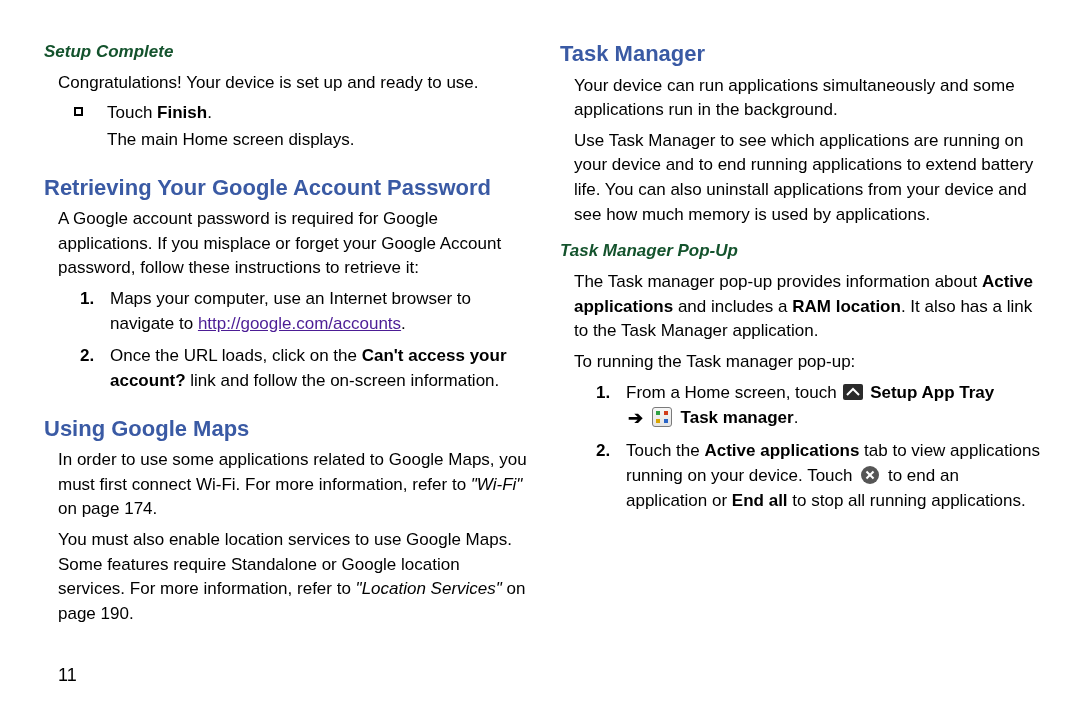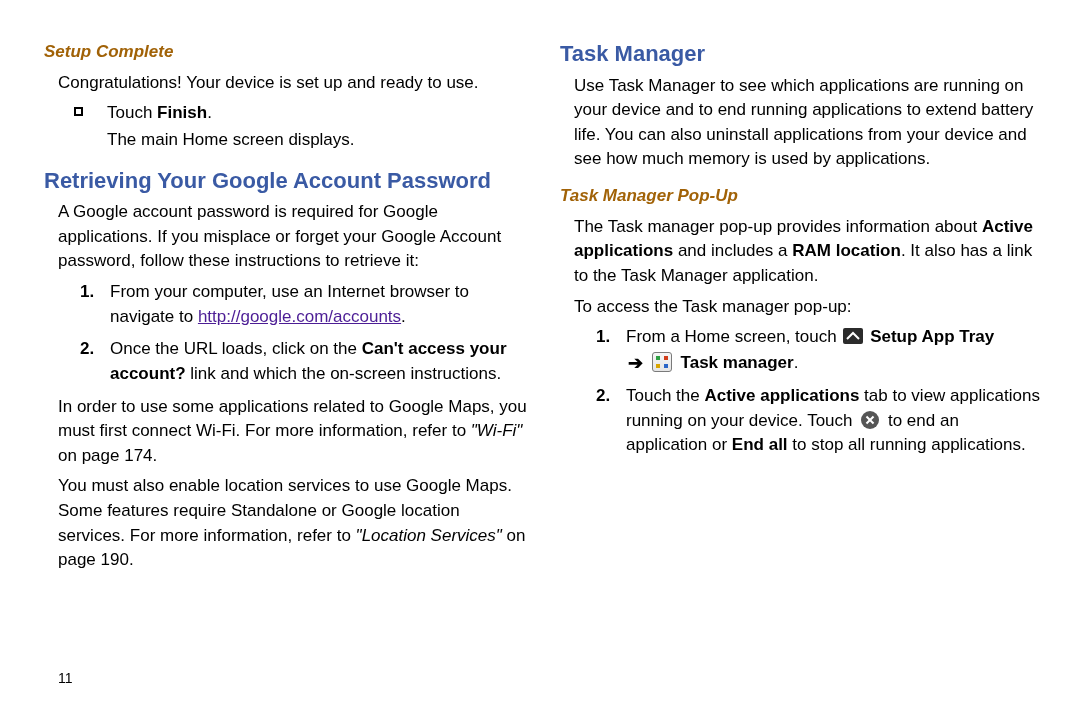--- a/index.html
+++ b/index.html
@@ -19,31 +19,31 @@
     gap: 32px;
   }
   .col {
     flex: 1;
     min-width: 0;
   }
   .col-left { padding-left: 16px; }
   .col-right { padding-right: 8px; }
 
   .h-blue-italic-bold {
-    color: #a16207;
+    color: #14532d;
     font-weight: bold;
     font-style: italic;
     font-size: 17px;
     margin-bottom: 6px;
   }
   .h-blue-large {
     color: #3a5aa4;
     font-weight: 900;
     font-size: 22px;
-    margin-top: 14px;
+    margin-top: 21px;
     margin-bottom: 6px;
     line-height: 1.25;
   }
   .h-blue-large.first { margin-top: 0; }
   .body-p {
     margin-bottom: 6px;
     padding-left: 14px;
   }
 
   .bullet-row {
@@ -72,21 +72,21 @@
   .num-sub { padding-left: 66px; margin-bottom:8px; }
 
   .bold { font-weight: bold; }
   .italic { font-style: italic; }
   a.link { color: #4c1d95; text-decoration: underline; }
 
   .page-num {
     position: absolute;
     left: 58px;
     bottom: 32px;
-    font-size: 14px;
+    font-size: 18px;
   }
 
   
   .icon-up {
     display:inline-block;
     width:20px; height:16px;
     vertical-align: -2px;
     position: relative;
     margin: 0 2px;
   }
@@ -164,49 +164,51 @@
     </div>
     <div class="bullet-sub">The main Home screen displays.</div>
 
     <div class="h-blue-large">Retrieving Your Google Account Password</div>
     <div class="body-p">A Google account password is required for Google applications. If you misplace or forget your Google Account password, follow these instructions to retrieve it:</div>
 
     <div class="numlist">
       <div class="num-row">
         <div class="num-label">1.</div>
         <div class="num-text">
-          <span>From your computer, use an Internet browser to navigate to </span><a class="link">http://google.com/accounts</a><span>.</span>
+          <span>Maps your computer, use an Internet browser to navigate to </span><a class="link">http://google.com/accounts</a><span>.</span>
         </div>
       </div>
       <div class="num-row">
         <div class="num-label">2.</div>
         <div class="num-text">
-          <span>Once the URL loads, click on the </span><span class="bold">Can't access your account?</span><span> link and which the on-screen instructions.</span>
-        </div>
-      </div>
-    </div>
-
+          <span>Once the URL loads, click on the </span><span class="bold">Can't access your account?</span><span> link and follow the on-screen information.</span>
+        </div>
+      </div>
+    </div>
+
+    <div class="h-blue-large">Using Google Maps</div>
     <div class="body-p">
       <span>In order to use some applications related to Google Maps, you must first connect Wi-Fi. For more information, refer to </span><span class="italic">"Wi-Fi"</span><span> on page 174.</span>
     </div>
     <div class="body-p">
       <span>You must also enable location services to use Google Maps. Some features require Standalone or Google location services. For more information, refer to </span><span class="italic">"Location Services"</span><span> on page 190.</span>
     </div>
   </div>
 
   <div class="col col-right">
 
     <div class="h-blue-large first">Task Manager</div>
+    <div class="body-p">Your device can run applications simultaneously and some applications run in the background.</div>
     <div class="body-p">Use Task Manager to see which applications are running on your device and to end running applications to extend battery life. You can also uninstall applications from your device and see how much memory is used by applications.</div>
 
     <div class="h-blue-italic-bold" style="margin-top:12px;">Task Manager Pop-Up</div>
     <div class="body-p">
       <span>The Task manager pop-up provides information about </span><span class="bold">Active applications</span><span> and includes a </span><span class="bold">RAM location</span><span>. It also has a link to the Task Manager application.</span>
     </div>
-    <div class="body-p">To access the Task manager pop-up:</div>
+    <div class="body-p">To running the Task manager pop-up:</div>
 
     <div class="numlist">
       <div class="num-row">
         <div class="num-label">1.</div>
         <div class="num-text">
           <span>From a Home screen, touch </span>
           <span class="icon-up">
             <svg viewBox="0 0 20 16">
                 <rect x="0" y="0" width="20" height="16" rx="2" fill="#2b2b2b"></rect>
                 <path d="M4 11 L10 5 L16 11" stroke="#fff" stroke-width="2" fill="none"></path>

